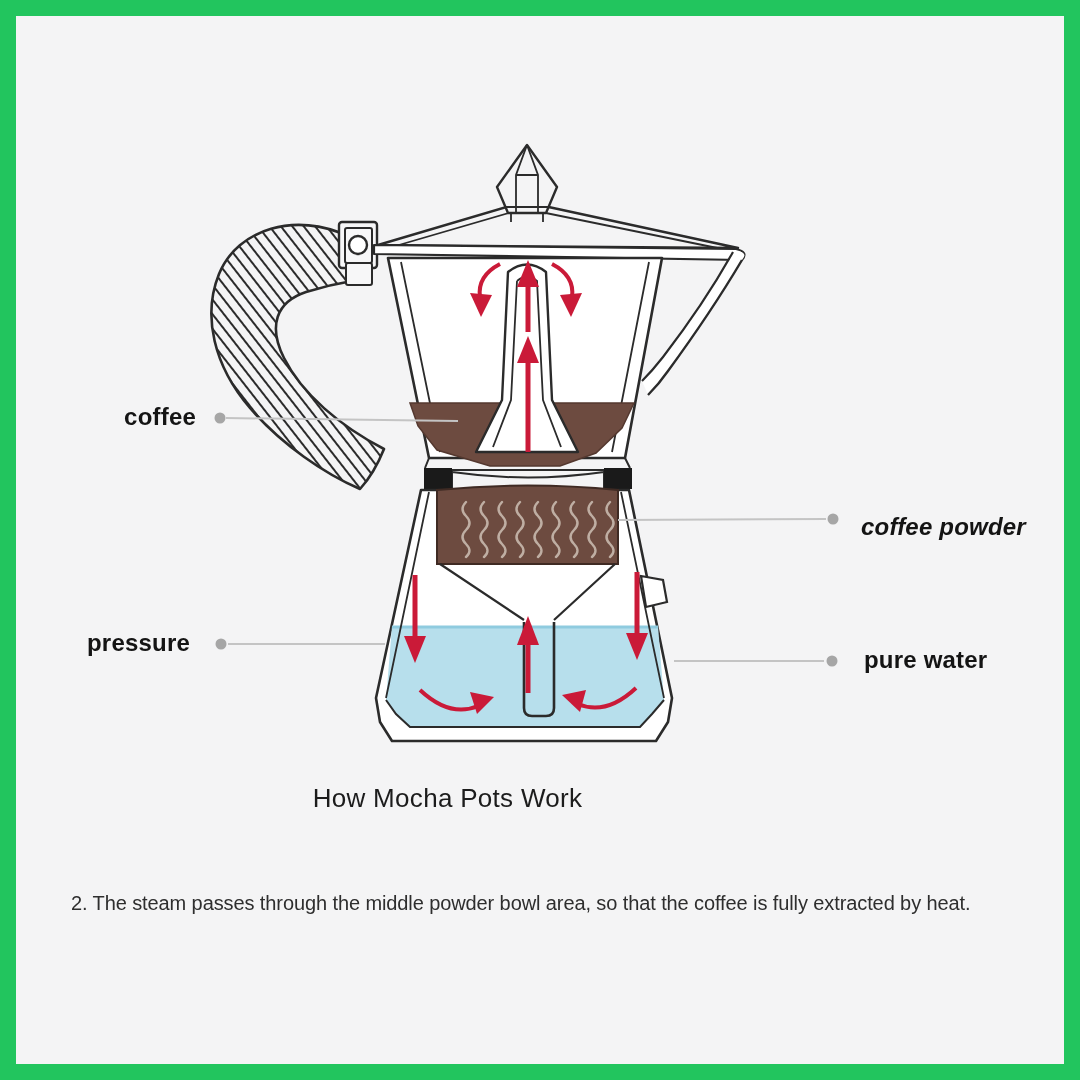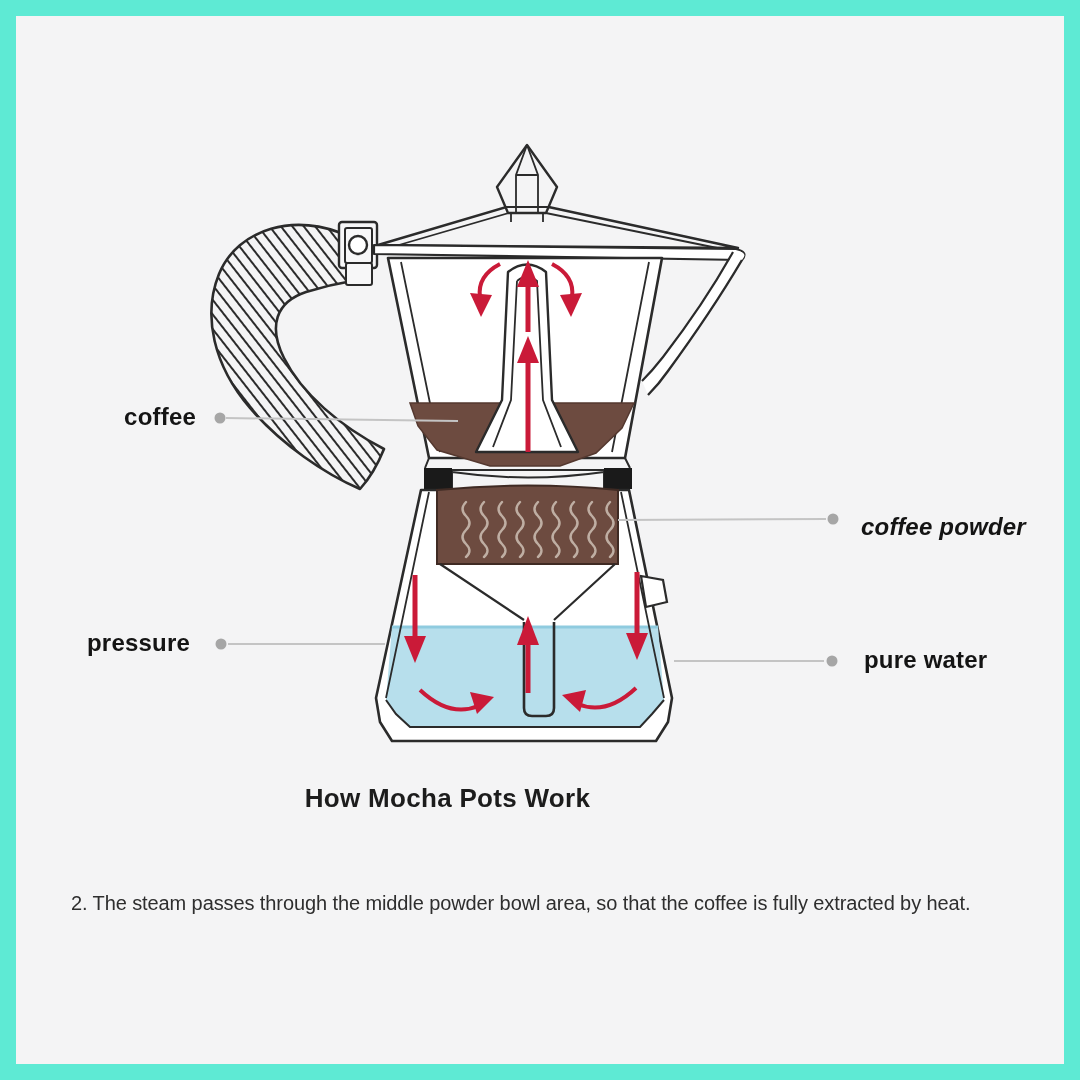--- a/index.html
+++ b/index.html
@@ -1,32 +1,32 @@
 <!DOCTYPE html>
 <html><head>
 <meta charset="utf-8">
 <style>
   html,body{margin:0;padding:0;background:#ffffff;}
   .stage{
-    position:relative;width:1080px;height:1080px;background:#5eead4;overflow:hidden;
+    position:relative;width:1080px;height:1080px;background:#22c55e;overflow:hidden;
     font-family:"Liberation Sans","DejaVu Sans",sans-serif;
   }
   .panel{
     position:absolute;left:16px;top:16px;right:16px;bottom:16px;
     background:#f4f4f5;
   }
   .diagram-svg{position:absolute;left:0;top:0;width:1080px;height:1080px;}
   .callout{
     position:absolute;font-weight:bold;font-size:24px;color:#141414;
     letter-spacing:0.2px;white-space:nowrap;
   }
   .callout.right-align{text-align:right;}
   .main-title{
     position:absolute;left:0;top:783px;width:895px;text-align:center;
-    font-size:26px;font-weight:bold;color:#1c1c1c;letter-spacing:0.3px;
+    font-size:26px;font-weight:normal;color:#1c1c1c;letter-spacing:0.3px;
   }
   .step{
     position:absolute;left:71px;width:960px;font-size:20px;color:#2e2e2e;
     letter-spacing:-0.1px;white-space:nowrap;
   }
   .step1{top:840px;} .step2{top:892px;} .step3{top:944px;}
 </style>
 </head>
 <body>
 

